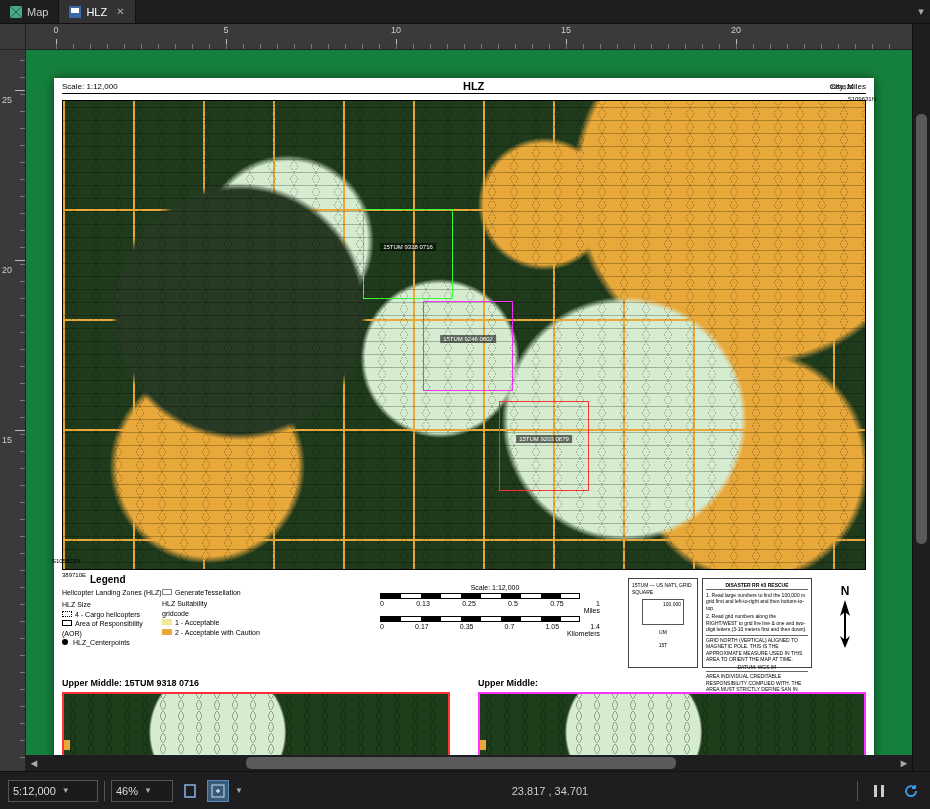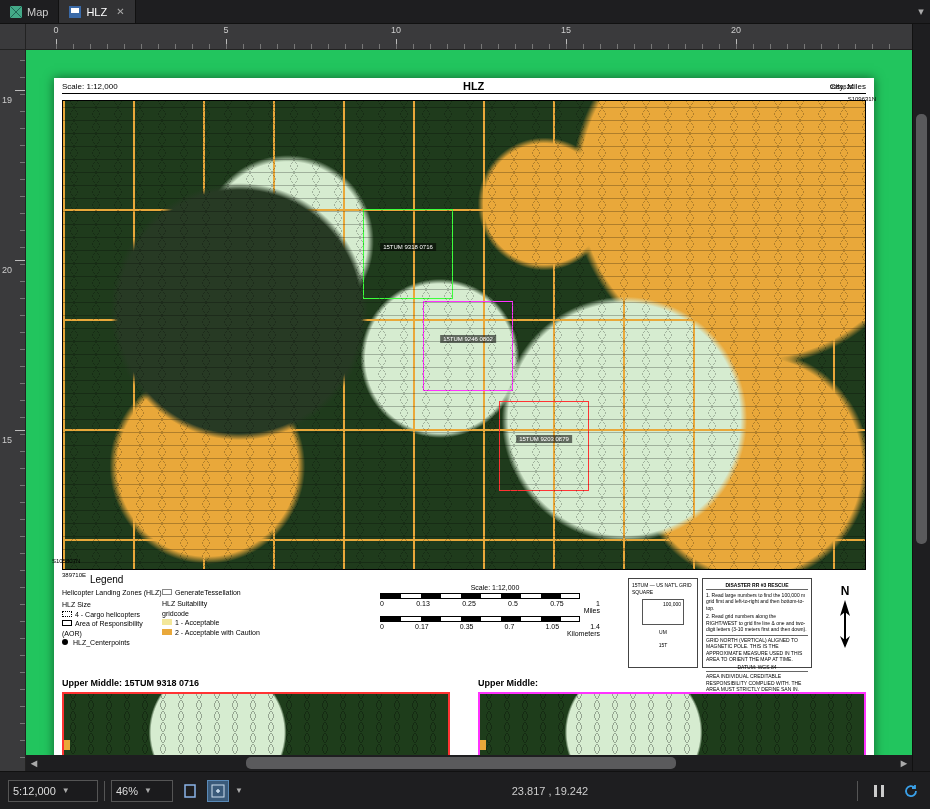--- a/index.html
+++ b/index.html
@@ -73,21 +73,21 @@
   }
   .ruler-h .tick-major{position:absolute;bottom:0;width:1px;height:10px;background:#bbb;}
   .ruler-h .tick-minor{position:absolute;bottom:0;width:1px;height:5px;background:#777;}
   .ruler-h .tick-label{position:absolute;top:1px;font-size:9px;color:#ccc;transform:translateX(-50%);}
   .ruler-v .tick-major{position:absolute;right:0;height:1px;width:10px;background:#bbb;}
   .ruler-v .tick-minor{position:absolute;right:0;height:1px;width:5px;background:#777;}
   .ruler-v .tick-label{position:absolute;left:2px;font-size:9px;color:#ccc;transform:translateY(50%);}
 
   .canvas-wrap{
     position:absolute; top:26px; left:26px; right:0; bottom:0;
-    background:#22c55e;
+    background:#15803d;
     overflow:hidden;
   }
 
   
   .page{
     position:absolute;
     top:28px; left:28px;
     width:820px; height:720px;
     background:#fff;
     box-shadow:0 0 10px rgba(0,0,0,.5);
@@ -139,21 +139,21 @@
     position:absolute; top:38%; left:50%; transform:translateX(-50%);
     background:rgba(0,0,0,.55); color:#fff; font-size:6px; padding:1px 3px;
     white-space:nowrap;
   }
   .gridref{position:absolute;font-size:6px;color:#000;}
 
   
   .surround{
     position:absolute; top:496px; left:8px; right:8px; height:120px;
   }
-  .legend-title{font-weight:400;font-size:10px; text-align:center;}
+  .legend-title{font-weight:700;font-size:10px; text-align:center;}
   .legend-col{position:absolute;top:14px;font-size:7px;line-height:1.35;}
   .legend-col.c1{left:0;width:100px;}
   .legend-col.c2{left:100px;width:120px;}
   .scalebar{position:absolute;left:318px;top:10px;width:230px;font-size:7px;}
   .scalebar .bar{height:6px;background:
     repeating-linear-gradient(90deg,#000 0 20px,#fff 20px 40px);
     border:1px solid #000;}
   .scalebar .lbls{display:flex;justify-content:space-between;margin-top:1px;}
   .infobox{
     position:absolute;top:4px;border:1px solid #444;font-size:5px;
@@ -326,21 +326,21 @@
       <div class="tick-minor" style="left: 778px;"></div>
       <div class="tick-minor" style="left: 795px;"></div>
       <div class="tick-minor" style="left: 812px;"></div>
       <div class="tick-minor" style="left: 829px;"></div>
       <div class="tick-minor" style="left: 846px;"></div>
       <div class="tick-minor" style="left: 863px;"></div>
     </div>
 
   <div class="ruler-v">
     <div class="tick-major" style="top:40px"></div>
-      <div class="tick-label" style="top:40px">19</div>
+      <div class="tick-label" style="top:40px">25</div>
     <div class="tick-major" style="top:210px"></div>
       <div class="tick-label" style="top:210px">20</div>
     <div class="tick-major" style="top:380px"></div>
       <div class="tick-label" style="top:380px">15</div>
   <div class="tick-minor" style="top: 10px;"></div>
       <div class="tick-minor" style="top: 27px;"></div>
       <div class="tick-minor" style="top: 44px;"></div>
       <div class="tick-minor" style="top: 61px;"></div>
       <div class="tick-minor" style="top: 78px;"></div>
       <div class="tick-minor" style="top: 95px;"></div>
@@ -517,21 +517,21 @@
       </svg>
   </div>
   <div class="iconbtn active">
     <svg width="14" height="14">
         <rect x="1" y="1" width="12" height="12" fill="none" stroke="#cde" stroke-width="1"></rect>
         <path d="M5 7h4M7 5v4" stroke="#cde" stroke-width="1.5"></path>
       </svg>
   </div>
   <span class="caret" style="color:#aaa;font-size:8px">▼</span>
 
-  <div class="coords">23.817 , 19.242</div>
+  <div class="coords">23.817 , 34.701</div>
 
   <div class="right">
     <div class="divider"></div>
     <div class="iconbtn">
       <svg width="12" height="12">
           <rect x="1" width="3" height="12" fill="#ccc"></rect>
           <rect x="8" width="3" height="12" fill="#ccc"></rect>
         </svg>
     </div>
     <div class="iconbtn">

